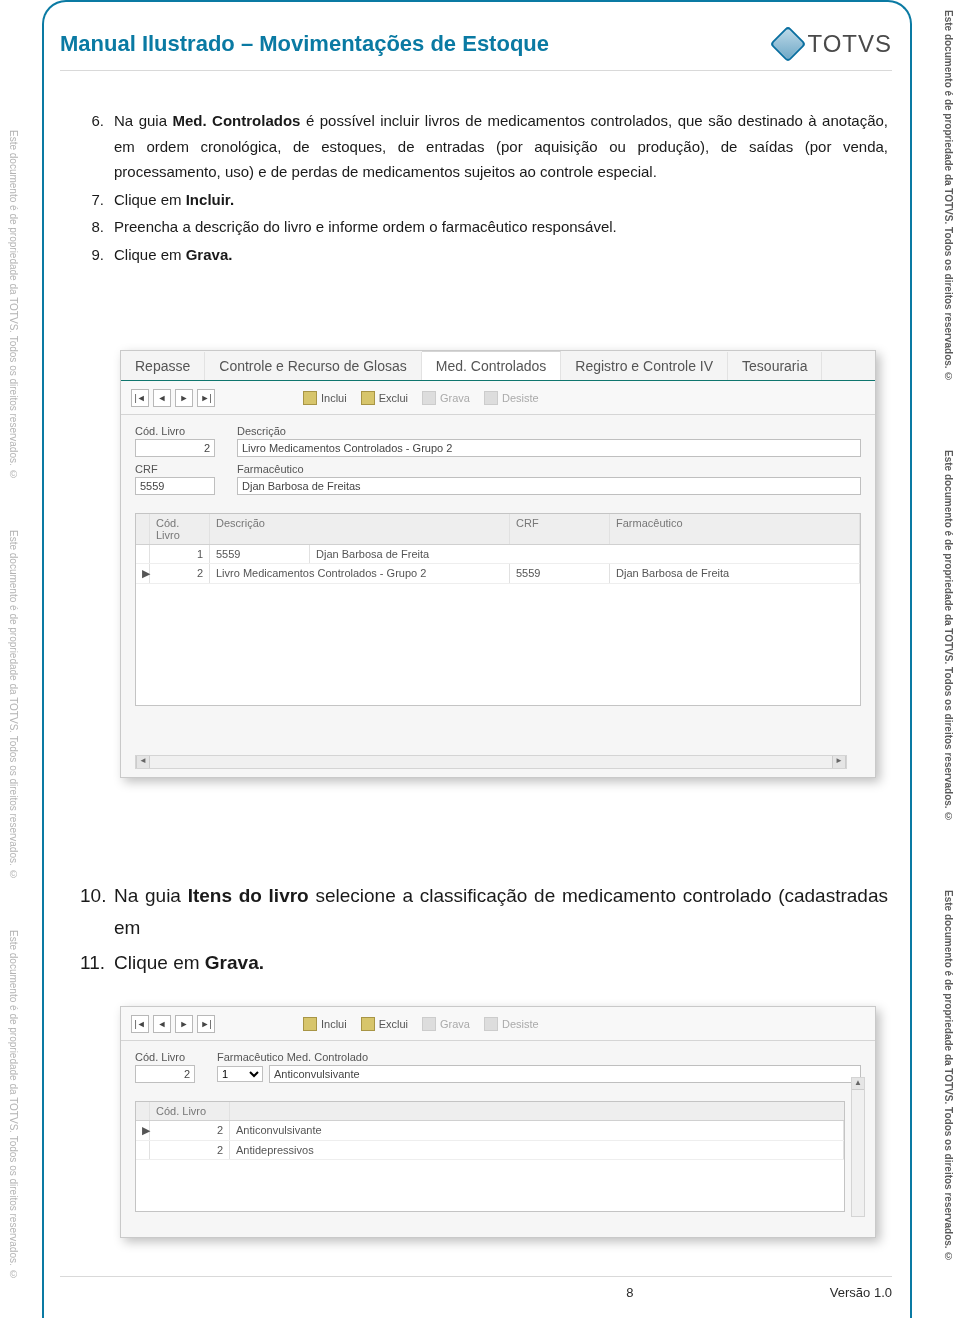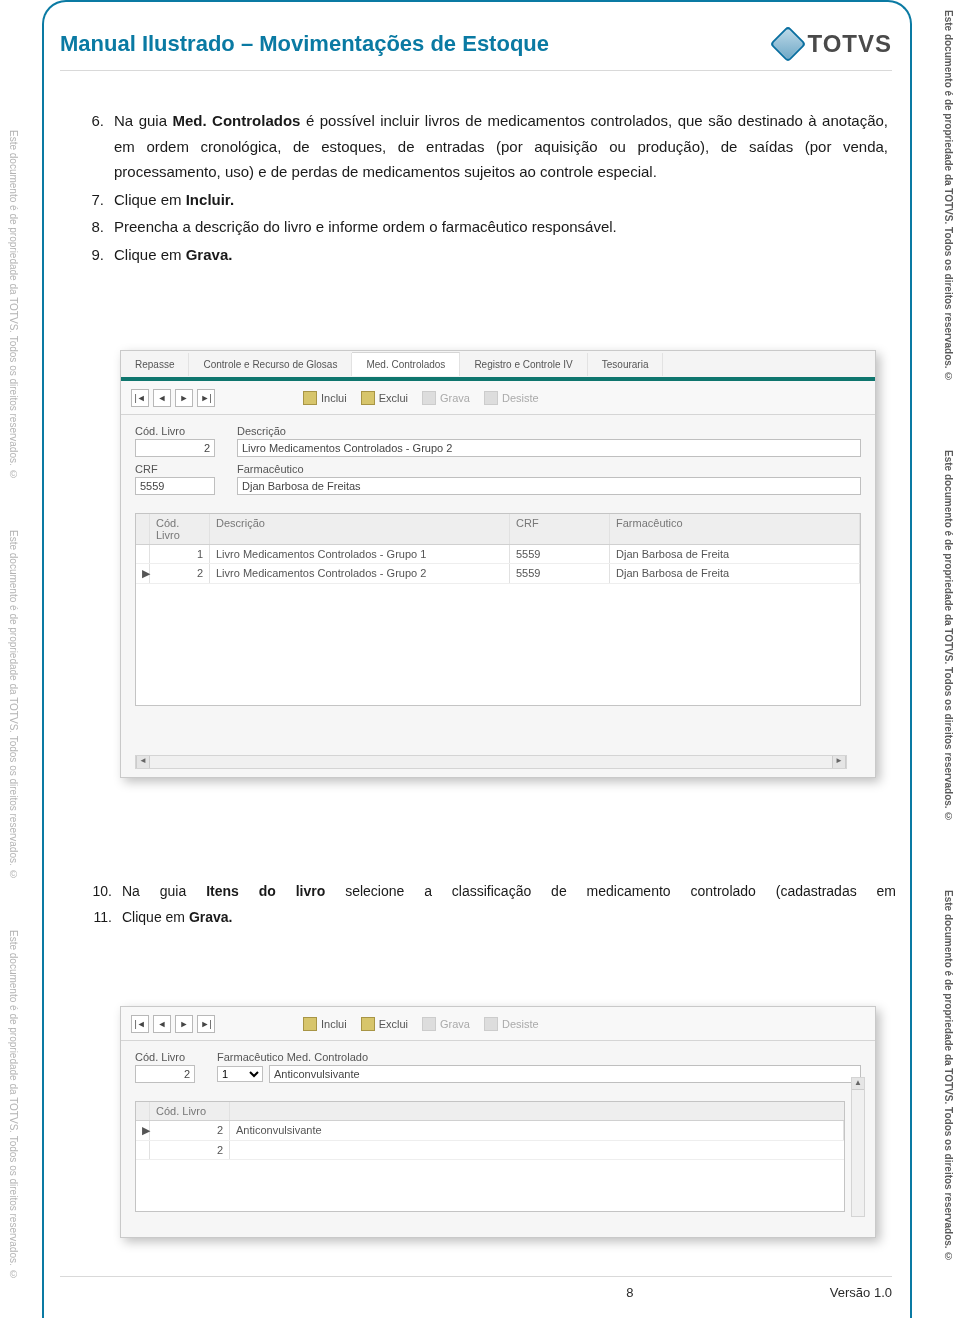--- a/index.html
+++ b/index.html
@@ -44,21 +44,21 @@
   }
   .logo-icon {
     width: 26px;
     height: 26px;
     border: 2px solid #0a6fa0;
     transform: rotate(45deg);
     border-radius: 4px;
     background: linear-gradient(135deg,#bcd9e8,#6fa8c6);
   }
   .logo-text {
-    font-weight: bold;
+    font-weight: normal;
     font-size: 24px;
     color: #4a4a4a;
     letter-spacing: 1px;
   }
   .hr {
     position: absolute;
     left: 60px;
     top: 70px;
     width: 832px;
     border-top: 1px solid #d9d9d9;
@@ -86,22 +86,22 @@
     font-size: 11px;
     color: #555;
     position: relative;
   }
   .shot1 { position: absolute; left: 120px; top: 350px; width: 756px; height: 428px; }
   .tabs {
     display: flex;
     align-items: center;
     height: 30px;
     background: #f4f4f4;
-    border-bottom: 4px solid #0f766e;
-    font-size: 10px;
+    border-bottom: 1px solid #0f766e;
+    font-size: 14px;
   }
   .tab { padding: 6px 14px; border-right: 1px solid #e2e2e2; color: #555; }
   .tab.active { background: #fff; border-top: 1px solid #d5d5d5; }
   .toolbar {
     display: flex;
     align-items: center;
     height: 34px;
     border-bottom: 1px solid #d5d5d5;
     background: #f8f8f8;
     padding: 0 10px;
@@ -158,22 +158,22 @@
     background: #f0f0f0; border: 1px solid #d4d4d4;
   }
   .scroll-v-top {
     position: absolute; top: 0; left: 0; right: 0; height: 12px;
     background: #e5e5e5; border-bottom: 1px solid #ccc;
     text-align: center; font-size: 8px; color: #666;
   }
 
   
   .content2 {
-    position: absolute; left: 88px; top: 880px; width: 808px;
-    font-size: 14px; color: #1a1a1a; line-height: 1.7;
+    position: absolute; left: 80px; top: 880px; width: 808px;
+    font-size: 19px; color: #1a1a1a; line-height: 1.7;
   }
 
   
   .side-text {
     position: absolute;
     font-size: 10px;
     color: #6e6e6e;
     writing-mode: vertical-rl;
     white-space: nowrap;
   }
@@ -302,21 +302,20 @@
       <div class="gc rowmark"></div>
       <div class="gc" style="width:60px">Cód. Livro</div>
       <div class="gc" style="width:300px">Descrição</div>
       <div class="gc" style="width:100px">CRF</div>
       <div class="gc" style="flex:1">Farmacêutico</div>
     </div>
     <div class="grid-body">
       <div class="grid-row">
         <div class="gc rowmark"></div>
         <div class="gc" style="width:60px;text-align:right">1</div>
-        <div class="gc" style="width:300px">Livro Medicamentos Controlados - Grupo 1</div>
         <div class="gc" style="width:100px">5559</div>
         <div class="gc" style="flex:1">Djan Barbosa de Freita</div>
       </div>
       <div class="grid-row">
         <div class="gc rowmark">▶</div>
         <div class="gc" style="width:60px;text-align:right">2</div>
         <div class="gc" style="width:300px">Livro Medicamentos Controlados - Grupo 2</div>
         <div class="gc" style="width:100px">5559</div>
         <div class="gc" style="flex:1">Djan Barbosa de Freita</div>
       </div>
@@ -389,20 +388,21 @@
     </div>
     <div class="grid-body" style="height:90px">
       <div class="grid-row">
         <div class="gc rowmark">▶</div>
         <div class="gc" style="width:80px;text-align:right">2</div>
         <div class="gc" style="flex:1">Anticonvulsivante</div>
       </div>
       <div class="grid-row">
         <div class="gc rowmark"></div>
         <div class="gc" style="width:80px;text-align:right">2</div>
+        <div class="gc" style="flex:1">Antidepressivos</div>
       </div>
     </div>
   </div>
   <div class="scroll-v">
     <div class="scroll-v-top">▲</div>
   </div>
 </div>
 
 <div class="footer">
   <span></span>

